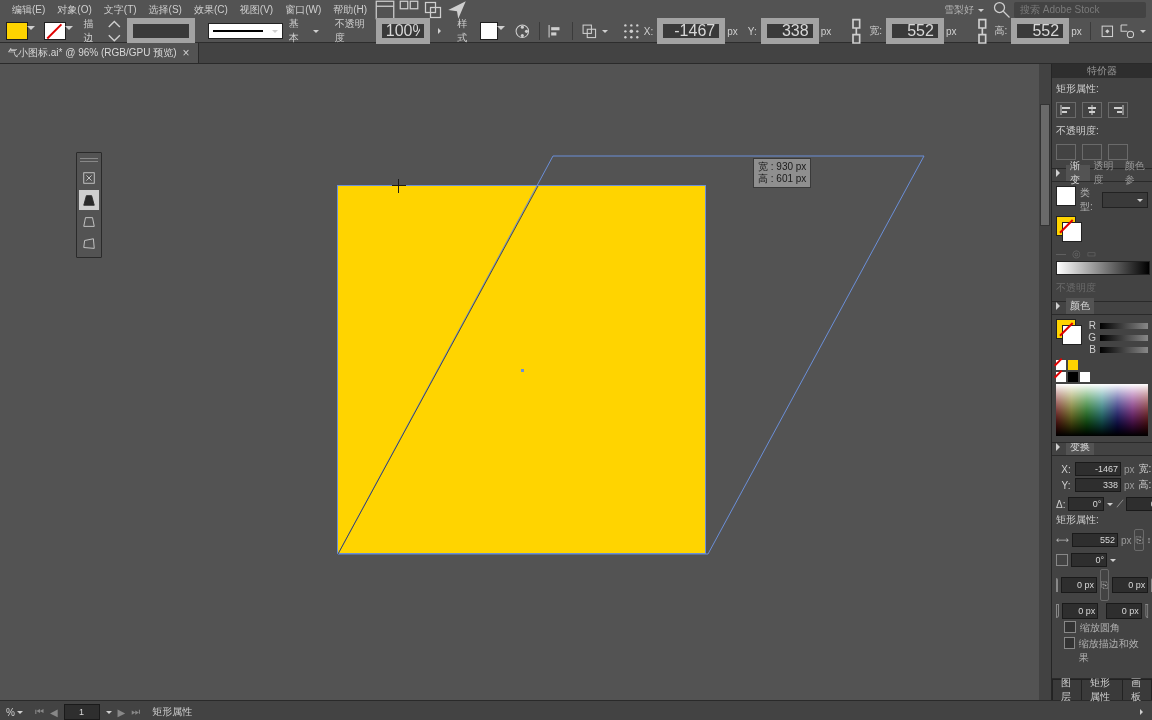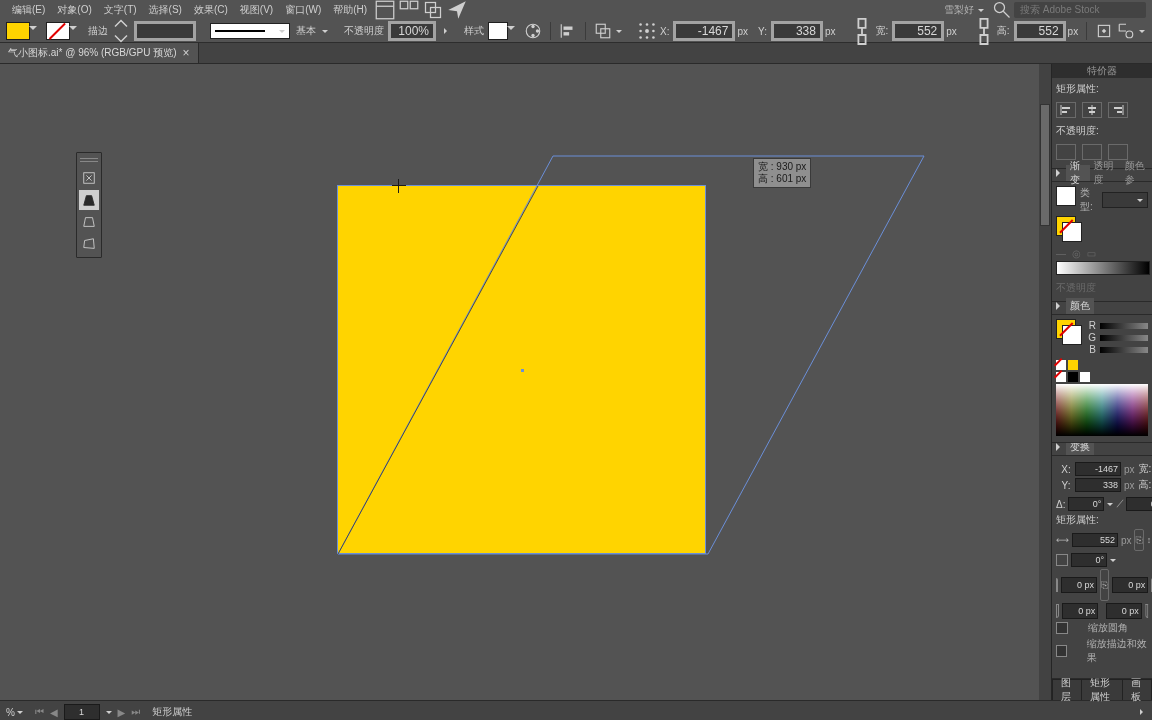--- a/index.html
+++ b/index.html
@@ -12,21 +12,21 @@
 .menubar .search{display:flex;align-items:center;gap:4px;background:#434343;padding:0 6px;height:16px;border-radius:2px;width:120px;color:#7a7a7a}
 
 .optbar{height:22px;background:#535353;border-bottom:1px solid #2d2d2d;display:flex;align-items:center;padding:0 6px;gap:4px}
 .swatch{width:22px;height:16px;border:1px solid #1f1f1f;position:relative}
 .swatch .fill{position:absolute;inset:0;background:#ffd400}
 .swatch .none{position:absolute;inset:0;background:#fff}
 .swatch .none::after{content:"";position:absolute;left:0;right:0;top:50%;border-top:2px solid #e00000;transform:rotate(-45deg) translateY(-50%)}
 .swatch .arrow{position:absolute;right:-8px;top:3px;border:4px solid transparent;border-top-color:#cfcfcf}
 .optlabel{color:#cfcfcf}
 .numbox{display:flex;align-items:center}
-.numbox input{width:48px;height:14px;background:#3a3a3a;border:3px solid #a3a3a3;color:#d8d8d8;text-align:right;padding:0 4px;font-size:12px}
+.numbox input{width:48px;height:14px;background:#3a3a3a;border:6px solid #a3a3a3;color:#d8d8d8;text-align:right;padding:0 4px;font-size:16px}
 .numbox .unit{margin-left:2px;color:#cfcfcf}
 .sep{width:1px;height:18px;background:#3b3b3b;margin:0 4px}
 .opticon{width:18px;height:18px;display:flex;align-items:center;justify-content:center;color:#cfcfcf}
 .dropdown{width:60px;height:14px;background:#3a3a3a;border:1px solid #222;display:flex;align-items:center;justify-content:space-between;padding:0 4px;color:#d8d8d8}
 .dropdown .tri{border:3px solid transparent;border-top-color:#cfcfcf;margin-top:3px}
 
 .doctabs{height:20px;background:#434343;border-bottom:1px solid #2a2a2a;display:flex;align-items:stretch}
 .doctab{display:flex;align-items:center;padding:0 8px;background:#535353;border-right:1px solid #2a2a2a;gap:6px;color:#d8d8d8}
 .doctab .close{font-size:12px;color:#cfcfcf}
 
@@ -66,21 +66,21 @@
 .swatchpair .fg{position:absolute;left:0;top:0;width:18px;height:18px;background:#ffd400;border:1px solid #222}
 .swatchpair .bg{position:absolute;right:0;bottom:0;width:18px;height:18px;background:#fff;border:1px solid #222}
 .swatchpair .bg::after{content:"";position:absolute;inset:0;border-top:2px solid #e00000;transform:rotate(-45deg);transform-origin:center}
 .rgbrow{display:flex;align-items:center;gap:4px;margin:1px 0}
 .rgbrow .lbl{width:10px;text-align:right;color:#cfcfcf}
 .rgbrow .slider{flex:1;height:6px;background:linear-gradient(90deg,#000,#888);position:relative}
 .proprow{display:flex;align-items:center;gap:3px;margin:2px 0}
 .proprow .lbl{width:12px;color:#cfcfcf;text-align:center}
 .proprow input{width:40px;height:12px;background:#2e2e2e;border:1px solid #1a1a1a;color:#d8d8d8;font-size:9px;text-align:right;padding:0 2px}
 .proprow .unit{color:#9a9a9a}
-.checkrow{display:flex;align-items:center;gap:20px;margin:2px 0}
+.checkrow{display:flex;gap:4px;margin:2px 8px}
 .checkrow .cb{width:10px;height:10px;border:1px solid #888;background:#333}
 .linkicon{width:12px;height:20px;border:1px solid #6a6a6a;border-radius:2px;display:flex;align-items:center;justify-content:center;font-size:9px}
 .cornerrow{display:flex;align-items:center;gap:3px;margin:2px 0}
 .cornerrow .cicon{width:12px;height:12px;border:1px solid #888;border-radius:0 6px 0 0}
 
 
 .statusbar{height:22px;background:#434343;border-top:1px solid #2a2a2a;display:flex;align-items:center;padding:0 6px;gap:12px;color:#cfcfcf}
 .statusbar .zoom{display:flex;align-items:center;gap:2px}
 .statusbar .nav{display:flex;align-items:center;gap:6px}
 .statusbar .navbtn{color:#888}

